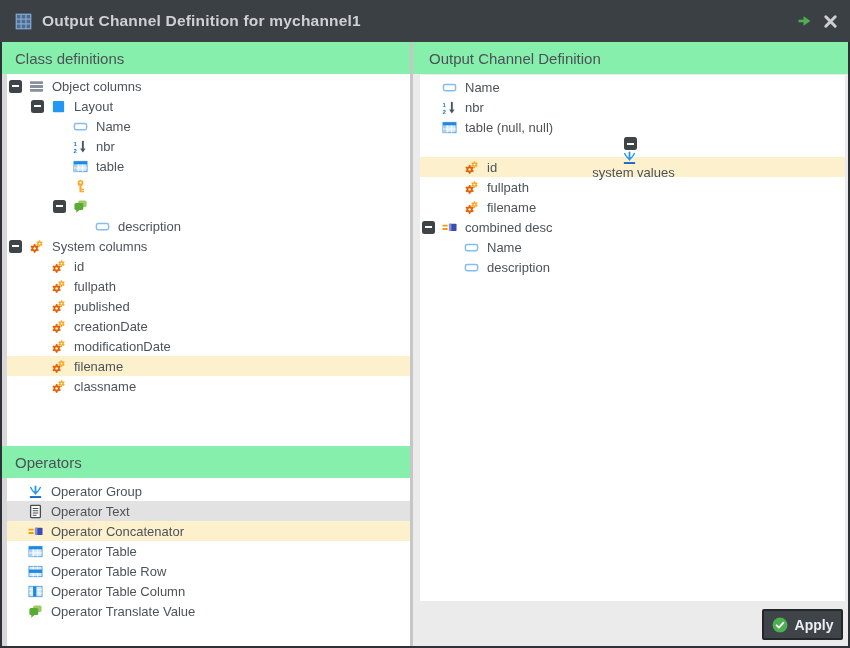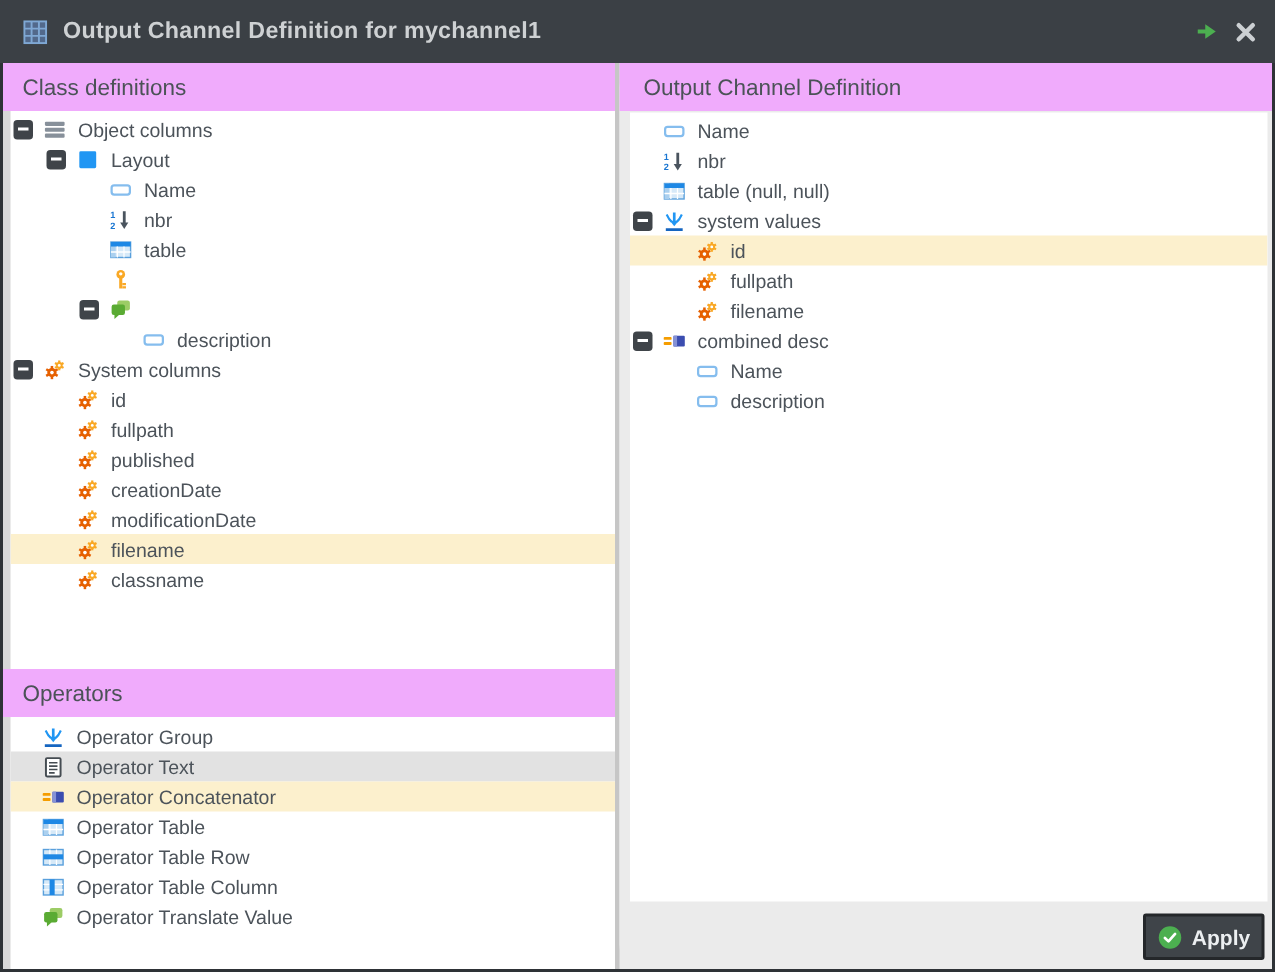--- a/index.html
+++ b/index.html
@@ -9,21 +9,21 @@
   .titlebar{position:absolute;left:0;top:0;width:850px;height:42px;background:#3b4045;
             display:flex;align-items:center;padding:0 12px;box-sizing:border-box;}
   .titlebar .app-icon{width:17px;height:17px;margin:0 10px 0 3px;display:inline-flex;}
   .titlebar .title{color:#ced1d3;font-size:15.5px;font-weight:600;letter-spacing:.2px;}
   .titlebar .spacer{flex:1;}
   .tb-btn{width:16px;height:16px;display:inline-flex;align-items:center;justify-content:center;
           margin-left:9px;cursor:pointer;}
   
   .body{position:absolute;left:2px;top:42px;width:846px;height:604px;background:#ebebeb;overflow:hidden;}
   .left-panel{position:absolute;left:0;top:0;width:408px;height:604px;}
-  .panel-header{height:32px;background:#f0abfc;display:flex;align-items:center;
+  .panel-header{height:32px;background:#86efac;display:flex;align-items:center;
                 color:#4b5257;font-size:15px;padding-left:13px;}
   .tree-area{background:#fff;border-left:5px solid #d8d8d8;overflow:hidden;padding-top:2px;box-sizing:border-box;}
   #class-tree{height:372px;}
   #operators-list{height:168px;padding-top:3px;}
   .divider{position:absolute;left:408px;top:0;width:3px;height:604px;background:#c6c6c6;}
   .right-panel{position:absolute;left:411px;top:0;width:435px;height:604px;background:#ebebeb;border-radius:16px;}
   .right-panel .panel-header{padding-left:16px;}
   .right-tree-box{position:absolute;left:7px;top:33px;width:425px;height:526px;background:#fff;
                   overflow:hidden;padding-top:2px;box-sizing:border-box;}
   
@@ -454,21 +454,21 @@
             <span class="icon">
               <svg viewBox="0 0 16 16" width="15" height="15" font-family="Liberation Sans,sans-serif">
                 <rect x="1" y="2.5" width="14" height="11" fill="#d6e9f8" stroke="#5aa0dc" stroke-width="1"></rect>
                 <rect x="1" y="2.5" width="3.4" height="11" fill="#abd0ef"></rect>
                 <rect x="1" y="2.5" width="14" height="3.2" fill="#1e88e5"></rect>
                 <path d="M5.6 5.7 V13.5 M10.3 5.7 V13.5 M1 9.6 H15" stroke="#fff" stroke-width="0.9"></path>
               </svg>
             </span>
             <span class="label">table (null, null)</span>
           </div>
-          <div class="row" style="padding-left: 2px;">
+          <div class="row" style="padding-left: 2px; flex-direction: column;">
             <span class="expander"></span>
             <span class="icon">
               <svg viewBox="0 0 16 16" width="15" height="15" font-family="Liberation Sans,sans-serif">
                 <path d="M2 13.9 h12" stroke="#1565c0" stroke-width="2"></path>
                 <path d="M8 1.8 v6.4" stroke="#2196f3" stroke-width="1.9"></path>
                 <path d="M4.9 7.6 h6.2 l-3.1 4z" fill="#2196f3"></path>
                 <path d="M2.6 3.2 q1.6 3.6 3.6 5.2" stroke="#2196f3" stroke-width="1.5" fill="none"></path>
                 <path d="M13.4 3.2 q-1.6 3.6 -3.6 5.2" stroke="#2196f3" stroke-width="1.5" fill="none"></path>
               </svg>
             </span>

